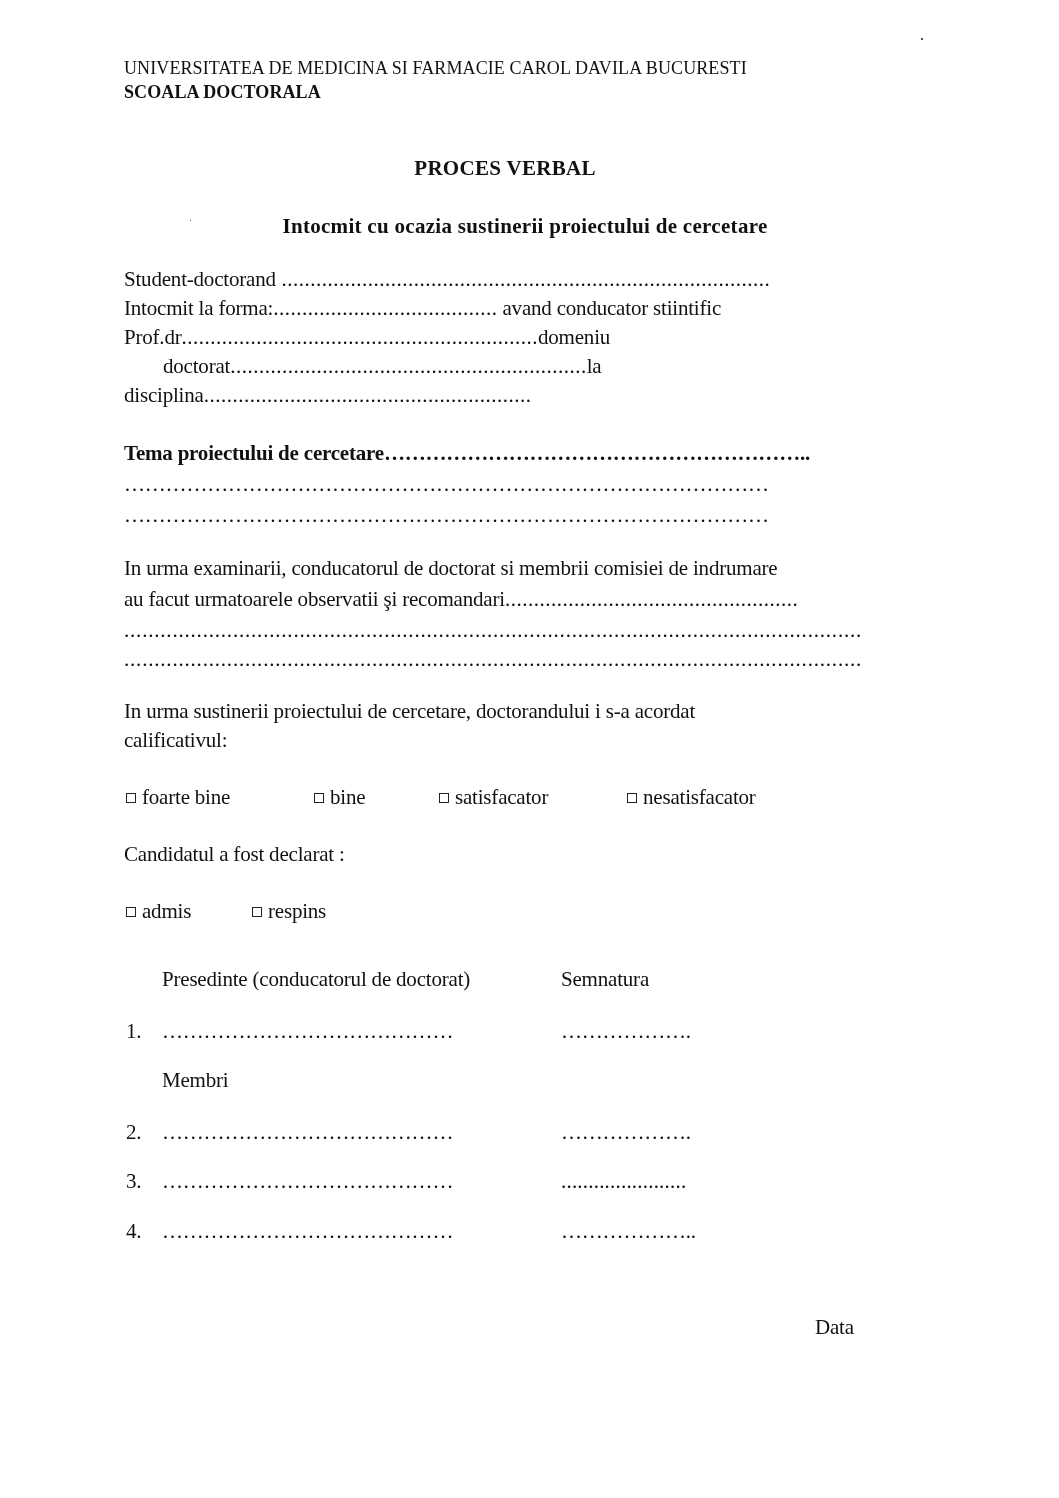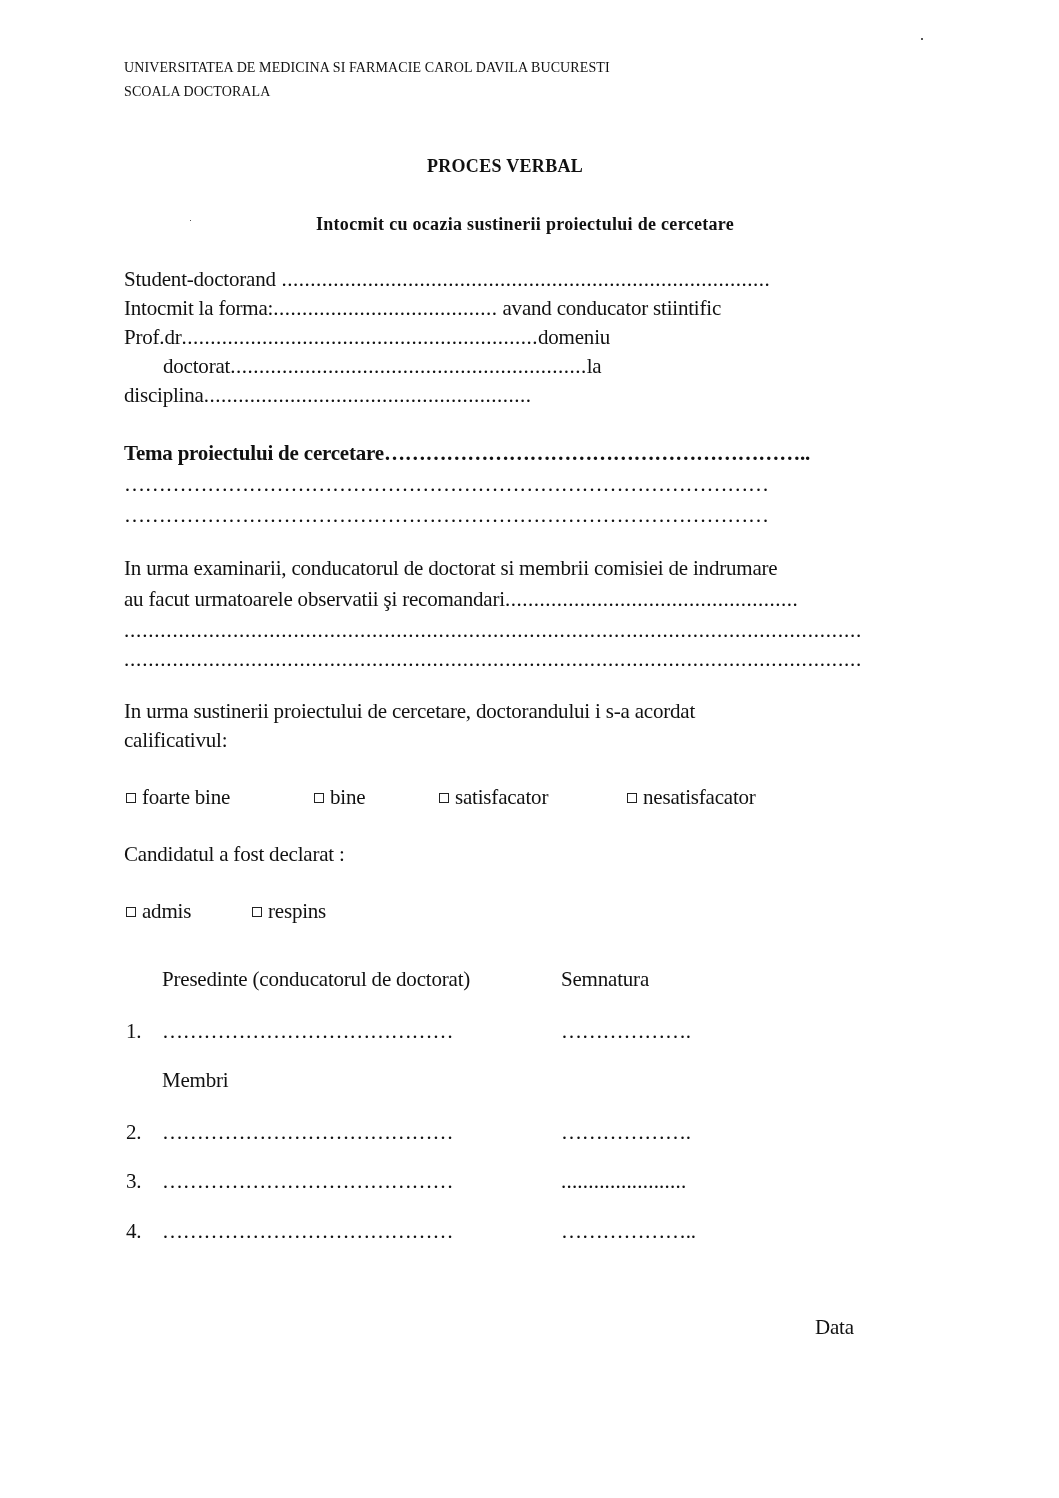--- a/index.html
+++ b/index.html
@@ -3,40 +3,40 @@
   <meta charset="utf-8">
   <style>
     html, body { margin: 0; padding: 0; background: #ffffff; }
     body {
       width: 1059px; height: 1498px; position: relative; overflow: hidden;
       font-family: "Liberation Serif", "DejaVu Serif", serif;
       color: #111111;
     }
     .abs { position: absolute; white-space: nowrap; }
     .t { font-size: 21px; line-height: 29px; letter-spacing: -0.2px; }
-    .hdr { font-size: 14px; line-height: 24px; letter-spacing: 0.1px; }
-    .title { font-size: 18px; font-weight: bold; letter-spacing: 0.3px; }
+    .hdr { font-size: 18px; line-height: 24px; letter-spacing: 0.1px; }
+    .title { font-size: 21px; font-weight: bold; letter-spacing: 0.3px; }
     .dots { letter-spacing: 0.5px; }
     .box {
       display: inline-block; width: 10px; height: 10px; border: 1px solid #222;
       vertical-align: 1px; margin-right: 6px; box-sizing: border-box;
     }
     .opt { display: inline-flex; align-items: center; }
     .speck { position: absolute; width: 2px; height: 2px; background: #555; }
   </style>
 </head>
 <body>
 
 <div>
 
   <div class="speck" style="left:921px; top:38px;"></div>
   <div class="speck" style="left:190px; top:220px; width:1px; height:1px;"></div>
 
   <div class="abs hdr" style="left:124px; top:56px;">UNIVERSITATEA DE MEDICINA SI FARMACIE CAROL DAVILA BUCURESTI</div>
-  <div class="abs hdr" style="left:124px; top:80px;">SCOALA DOCTORALA</div>
+  <div class="abs hdr" style="left:124px; top:80px;font-weight:bold;">SCOALA DOCTORALA</div>
 
   <div class="abs title" style="left:0; width:1010px; text-align:center; top:156px;">PROCES VERBAL</div>
   <div class="abs title" style="left:0; width:1050px; text-align:center; top:214px;">Intocmit cu ocazia sustinerii proiectului de cercetare</div>
 
   <div class="abs t" style="left:124px; top:265px;">
     <span>Student-doctorand</span><span class="dots"> .....................................................................................</span>
   </div>
   <div class="abs t" style="left:124px; top:294px;">
     <span>Intocmit la forma:</span><span class="dots">.......................................</span><span> avand conducator stiintific</span>
   </div>

